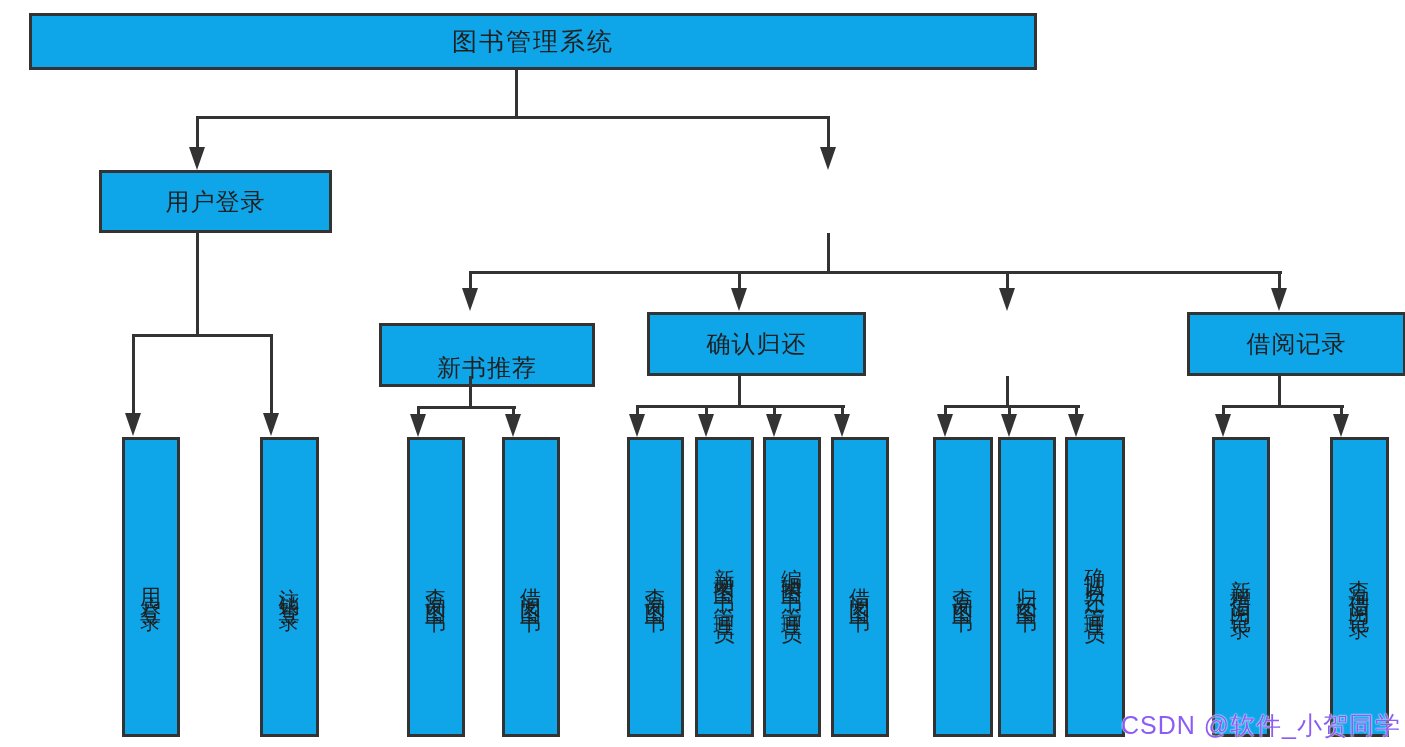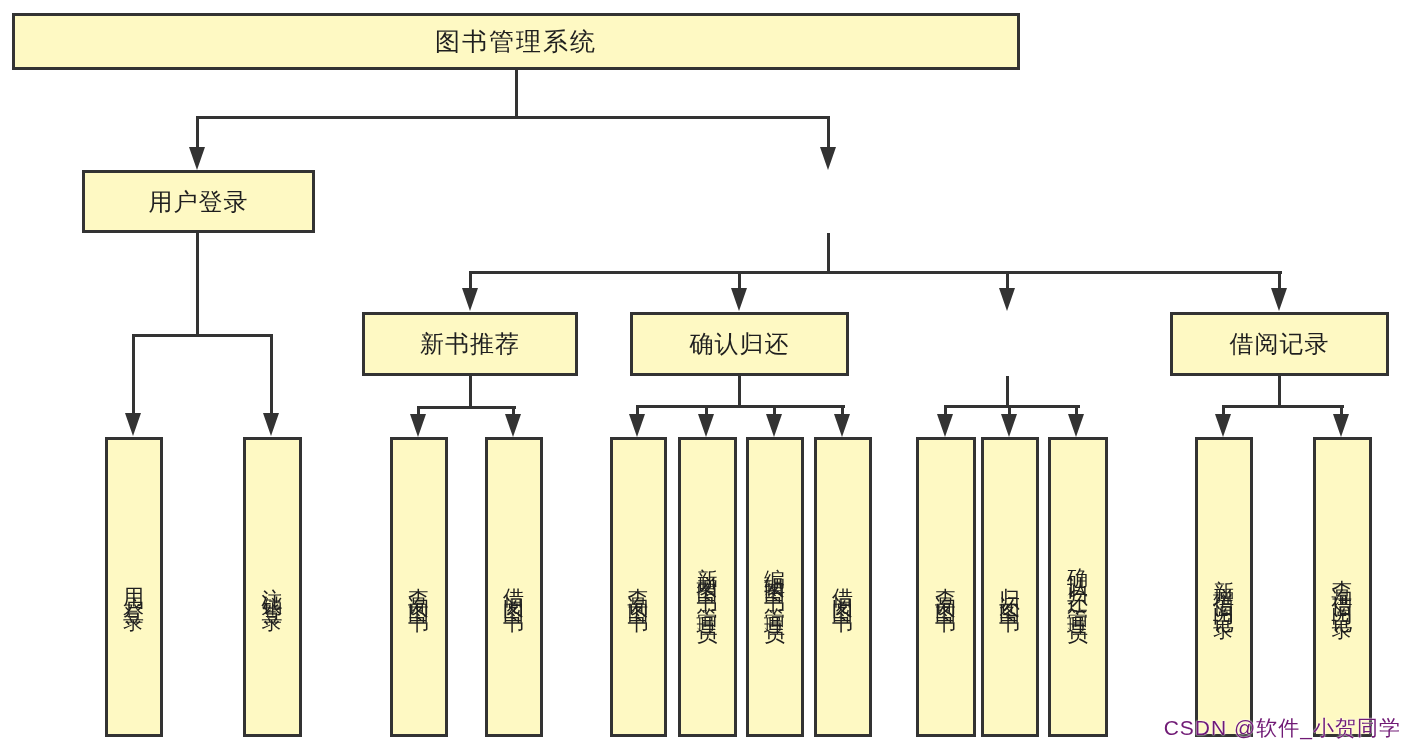--- a/index.html
+++ b/index.html
@@ -9,25 +9,26 @@
     height: 747px;
     background: #ffffff;
     font-family: "Liberation Sans", "DejaVu Sans", sans-serif;
     color: #1f1f1f;
     overflow: hidden;
   }
   .box {
     position: absolute;
     box-sizing: border-box;
     border: 3px solid #333333;
-    background: #fef9c3;
+    background: #0ea5e9;
     display: flex;
     align-items: center;
     justify-content: center;
     text-align: center;
+    margin-left: 17px;
   }
   .hbox { font-size: 24px; letter-spacing: 1px; }
   .root-box { font-size: 25px; letter-spacing: 2px; }
   .vbox .vtext {
     writing-mode: vertical-rl;
     text-orientation: mixed;
     font-size: 21px;
     letter-spacing: 8px;
     line-height: 1;
   }
@@ -41,22 +42,22 @@
     position: absolute;
     width: 0; height: 0;
     border-left: 8px solid transparent;
     border-right: 8px solid transparent;
     border-top: 23px solid #333333;
   }
   .watermark {
     position: absolute;
     right: 4px;
     bottom: 5px;
-    font-size: 21px;
-    color: #701a75;
+    font-size: 25px;
+    color: #8b5cf6;
     text-shadow: 0 0 2px #ffffff, 0 0 1px #ffffff;
     letter-spacing: 1px;
     z-index: 10;
     white-space: nowrap;
   }
 </style>
 </head>
 <body>
 
 <div id="canvas">
@@ -87,21 +88,21 @@
   <div class="hline" style="left:469px; top:271px; width:813px;"></div>
   <div class="vline" style="left:469px; top:271px; height:20px;"></div>
   <div class="arrow" style="left:462px; top:288px;"></div>
   <div class="vline" style="left:738px; top:271px; height:20px;"></div>
   <div class="arrow" style="left:731px; top:288px;"></div>
   <div class="vline" style="left:1006px; top:271px; height:20px;"></div>
   <div class="arrow" style="left:999px; top:288px;"></div>
   <div class="vline" style="left:1278px; top:271px; height:20px;"></div>
   <div class="arrow" style="left:1271px; top:288px;"></div>
 
-  <div class="box hbox" style="left:362px; top:312px; width:216px; height:64px;">
+  <div class="box hbox" style="left:362px; top:323px; width:216px; height:64px;align-items:flex-end;">
     <span>新书推荐</span>
   </div>
   <div class="box hbox" style="left:630px; top:312px; width:219px; height:64px;">
     <span>确认归还</span>
   </div>
   <div class="box hbox" style="left:1170px; top:312px; width:219px; height:64px;">
     <span>借阅记录</span>
   </div>
 
   <div class="vline" style="left:469px; top:376px; height:33px;"></div>

